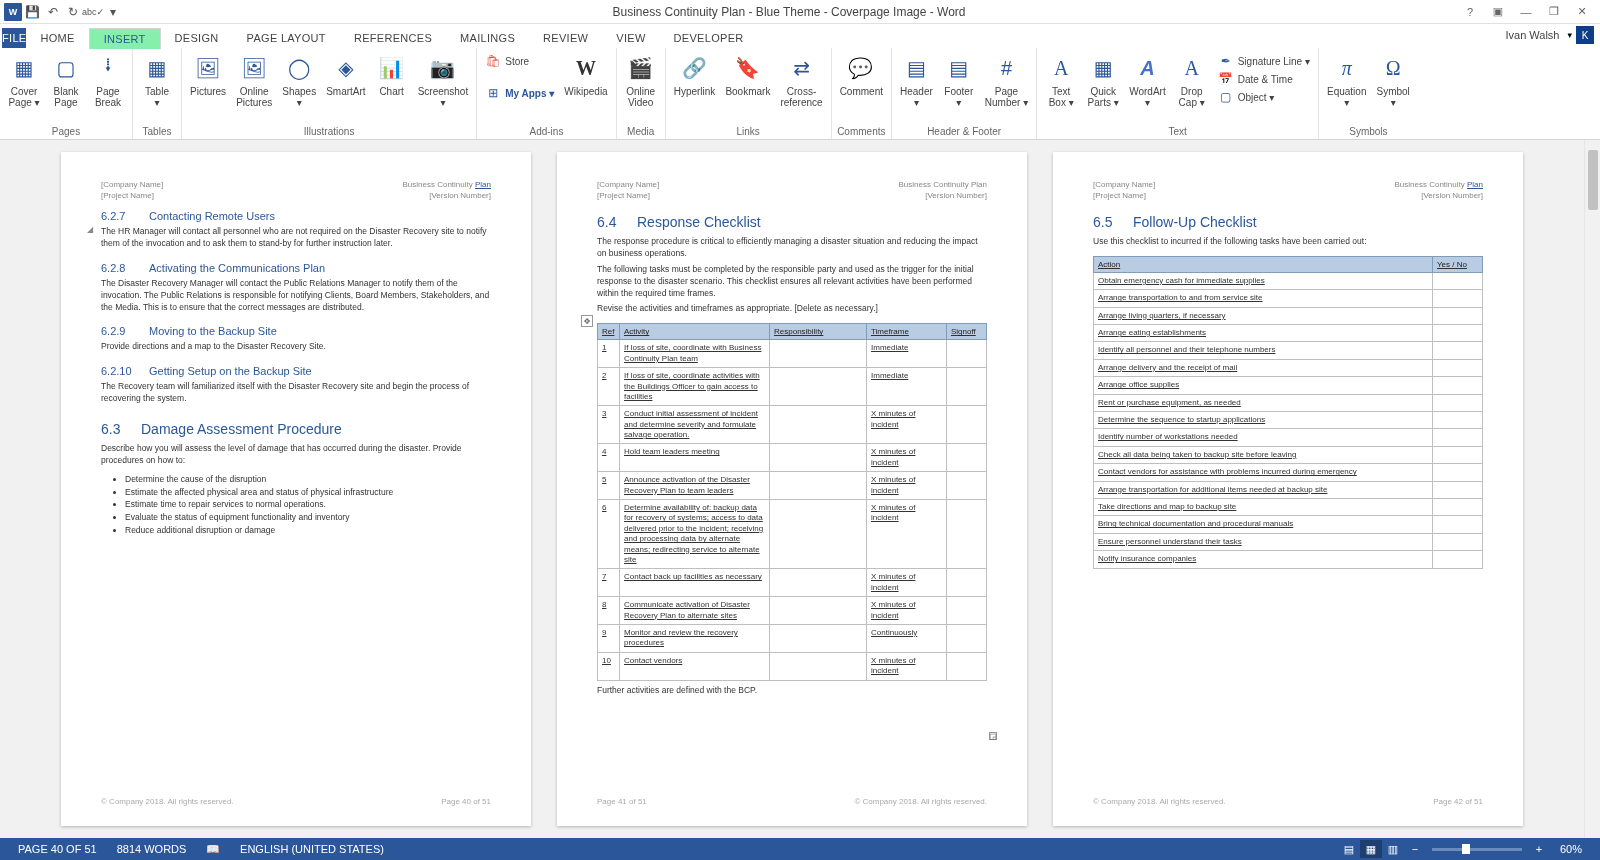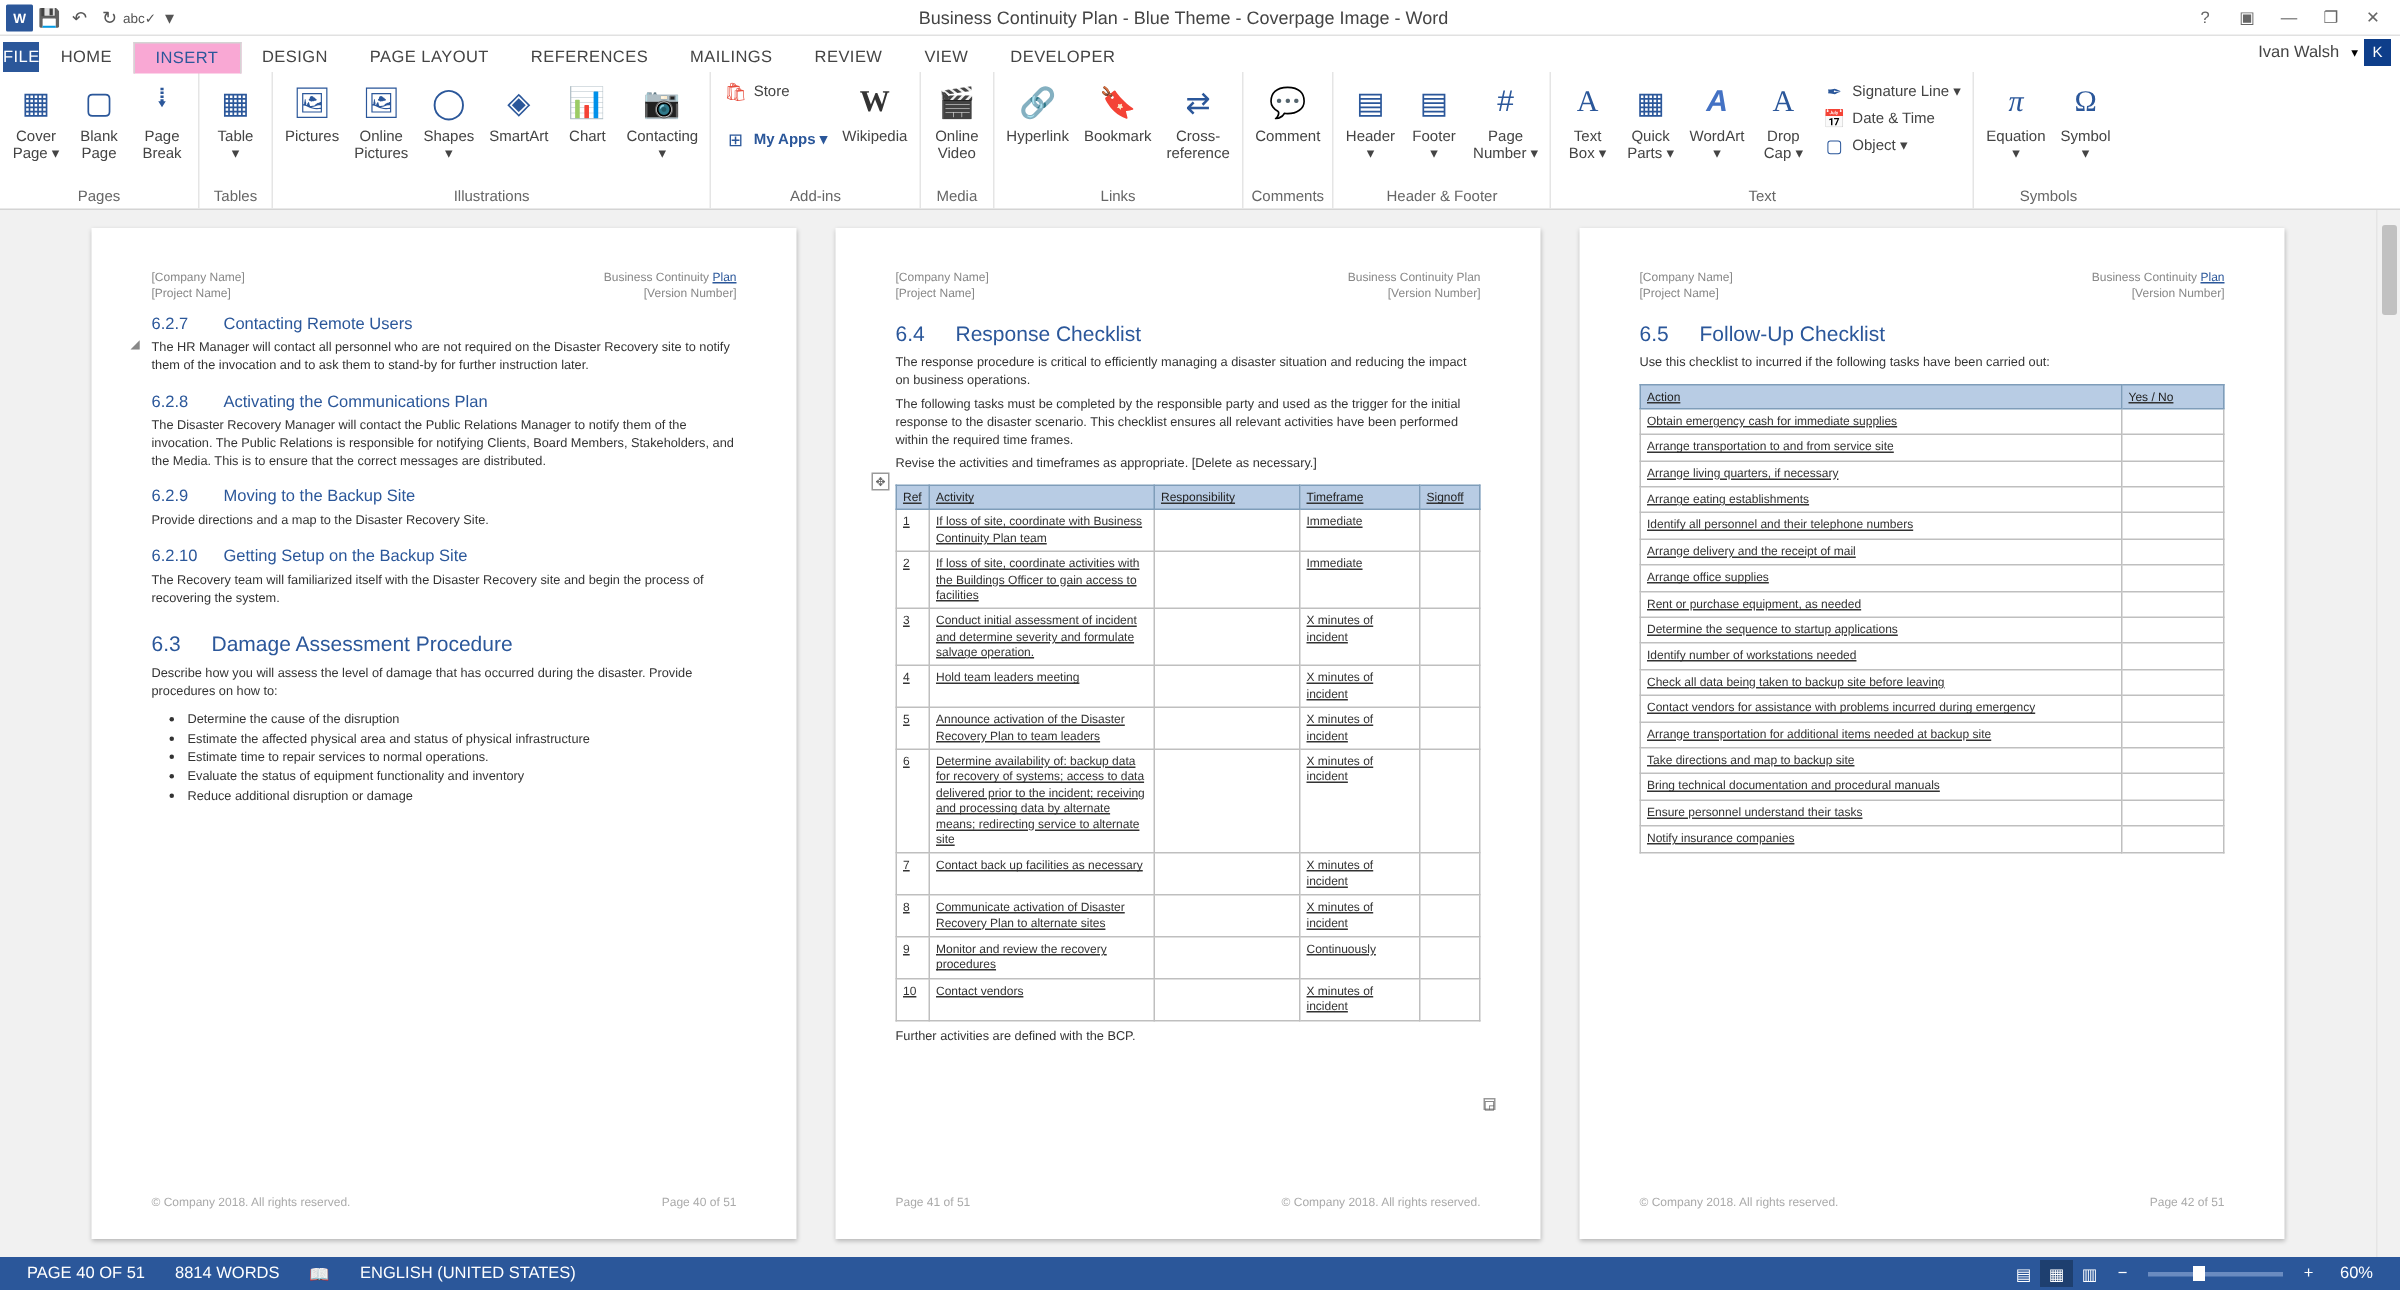--- a/index.html
+++ b/index.html
@@ -13,21 +13,21 @@
 .title-text { flex: 1; text-align: center; font-size: 12px; color: #444; }
 .winctrls { display: flex; gap: 8px; padding: 0 8px; align-items: center; }
 .winctrl { width: 20px; height: 16px; display: flex; align-items: center; justify-content: center; cursor: pointer; font-size: 11px; color: #666; }
 .user-name { font-size: 11px; color: #444; padding: 0 4px; }
 .user-badge { width: 18px; height: 18px; background: #0e3e8a; color: #fff; font-size: 10px; display: flex; align-items: center; justify-content: center; }
 
 
 .ribbon-tabs { height: 24px; display: flex; align-items: flex-end; background: #fff; padding-left: 2px; }
 .tab { padding: 4px 14px; font-size: 11px; color: #444; cursor: pointer; text-transform: uppercase; letter-spacing: 0.3px; }
 .tab.file { background: #2b579a; color: #fff; padding: 4px 0; }
-.tab.active { color: #2b579a; border: 1px solid #d4d4d4; border-bottom: none; background: #f9a8d4; position: relative; top: 1px; }
+.tab.active { color: #2b579a; border: 1px solid #d4d4d4; border-bottom: none; background: #86efac; position: relative; top: 1px; }
 
 
 .ribbon { height: 92px; background: #fff; border-bottom: 1px solid #d4d4d4; display: flex; }
 .group { border-right: 1px solid #e5e5e5; display: flex; flex-direction: column; padding: 2px 4px 0; }
 .group-row { flex: 1; display: flex; align-items: flex-start; gap: 2px; }
 .group-label { text-align: center; font-size: 10px; color: #666; padding: 2px 0; }
 .rbtn { display: flex; flex-direction: column; align-items: center; justify-content: flex-start; padding: 2px 4px; cursor: pointer; min-width: 36px; }
 .rbtn .icon { width: 32px; height: 32px; display: flex; align-items: center; justify-content: center; font-size: 20px; color: #2b579a; }
 .rbtn .lbl { font-size: 10px; color: #444; text-align: center; line-height: 1.1; margin-top: 2px; }
 .rbtn.small { flex-direction: row; min-width: auto; padding: 1px 4px; }
@@ -154,21 +154,21 @@
       <div class="rbtn">
           <div class="icon">◈</div>
           <div class="lbl">SmartArt</div>
         </div>
       <div class="rbtn">
           <div class="icon">📊</div>
           <div class="lbl">Chart</div>
         </div>
       <div class="rbtn">
           <div class="icon">📷</div>
-          <div class="lbl" style="white-space:pre">Contacting
+          <div class="lbl" style="white-space:pre">Screenshot
 ▾</div>
         </div>
     </div>
     <div class="group-label">Illustrations</div>
   </div>
   <div class="group">
     <div class="group-row">
       <div class="stack">
         <div class="rbtn small">
             <div class="icon" style="color:#e74c3c">🛍</div>
@@ -465,21 +465,21 @@
     <div class="phdr">
         <span>[Project Name]</span>
         <span>[Version Number]</span>
       </div>
     <div class="h1"><span class="num">6.5</span><span>Follow-Up Checklist</span></div>
     <p class="p">Use this checklist to incurred if the following tasks have been carried out:</p>
     <table class="doc" id="p3tbl">
         <tbody>
           <tr>
             <th style="">Action</th>
-            <th style="width:68px">Yes / No</th>
+            <th style="width:50px">Yes / No</th>
           </tr>
         </tbody>
         <tbody>
           <tr>
             <td>Obtain emergency cash for immediate supplies</td>
             <td></td>
           </tr>
         </tbody>
         <tbody>
           <tr>

